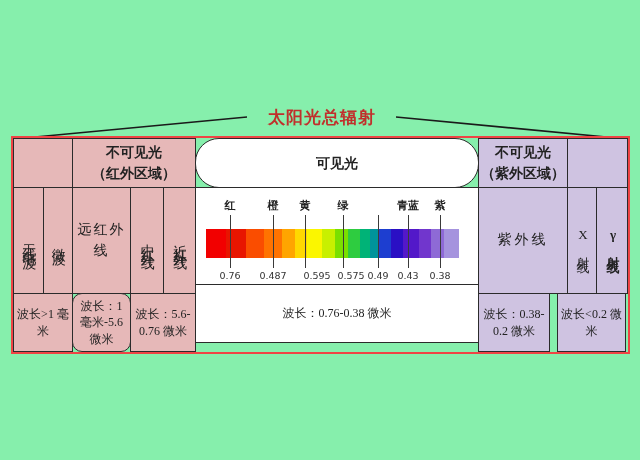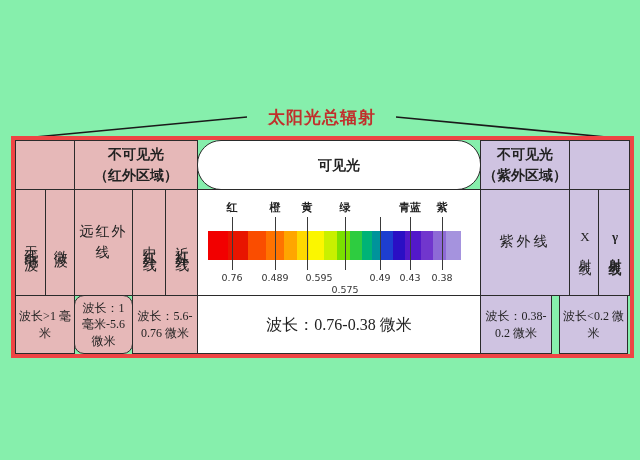--- a/index.html
+++ b/index.html
@@ -8,21 +8,21 @@
     font-family:"Liberation Serif","DejaVu Serif",serif;color:#222;
     overflow:hidden;
   }
   .title{
     position:absolute;left:252px;top:106px;width:140px;text-align:center;
     font-size:17px;font-weight:bold;color:#c0302c;letter-spacing:1px;
   }
   .rooflines{position:absolute;left:0;top:0;width:640px;height:460px;pointer-events:none;}
   .tbl{
     position:absolute;left:11px;top:136px;width:615px;height:214px;
-    border:4px solid #ef4444;
+    border:2px solid #ef4444;
   }
   .cell{
     position:absolute;box-sizing:border-box;border:1px solid #2b2b2b;
     display:flex;align-items:center;justify-content:center;text-align:center;
     font-size:13px;line-height:1.45;
   }
   .pink{background:#e6b8b8;}
   .purple{background:#cfc3e1;}
   .white{background:#ffffff;}
   .hdr{font-weight:bold;font-size:14px;line-height:1.5;}
@@ -93,32 +93,32 @@
       <div class="tick" style="left:244px;"></div>
 
       <div class="clabel" style="left:14px;">红</div>
       <div class="clabel" style="left:57px;">橙</div>
       <div class="clabel" style="left:89px;">黄</div>
       <div class="clabel" style="left:127px;">绿</div>
       <div class="clabel" style="left:192px;">青蓝</div>
       <div class="clabel" style="left:224px;">紫</div>
 
       <div class="cnum" style="left:12px;">0.76</div>
-      <div class="cnum" style="left:55px;">0.489</div>
+      <div class="cnum" style="left:55px;">0.487</div>
       <div class="cnum" style="left:99px;">0.595</div>
-      <div class="cnum" style="left:125px;margin-top:12px;">0.575</div>
+      <div class="cnum" style="left:133px;">0.575</div>
       <div class="cnum" style="left:160px;">0.49</div>
       <div class="cnum" style="left:190px;">0.43</div>
       <div class="cnum" style="left:222px;">0.38</div>
     </div>
 
     <div class="cell purple" style="left:465px;top:49px;width:90px;height:107px;letter-spacing:3px;font-size:14px;text-align:center;">紫外线</div>
     <div class="cell purple vtext" style="left:554px;top:49px;width:30px;height:107px;font-size:13px;">X射线</div>
     <div class="cell purple vtext" style="left:583px;top:49px;width:32px;height:107px;font-size:13px;font-weight:bold;">γ射线</div>
 
     <div class="cell pink wl" style="left:0;top:155px;width:60px;height:59px;">波长&gt;1 毫米</div>
     <div class="cell pink wl" style="left:59px;top:155px;width:59px;height:59px;border-radius:10px;">波长：1 毫米-5.6 微米</div>
     <div class="cell pink wl" style="left:117px;top:155px;width:66px;height:59px;">波长：5.6-0.76 微米</div>
-    <div class="cell white wl" style="left:182px;top:155px;width:284px;height:59px;font-size:16px;">波长：0.76-0.38 微米</div>
+    <div class="cell white wl" style="left:182px;top:146px;width:284px;height:59px;font-size:12px;">波长：0.76-0.38 微米</div>
     <div class="cell purple wl" style="left:465px;top:155px;width:72px;height:59px;">波长：0.38-0.2 微米</div>
     <div class="cell purple wl" style="left:544px;top:155px;width:69px;height:59px;">波长&lt;0.2 微米</div>
   </div>
 </div>
 
 </body></html>

